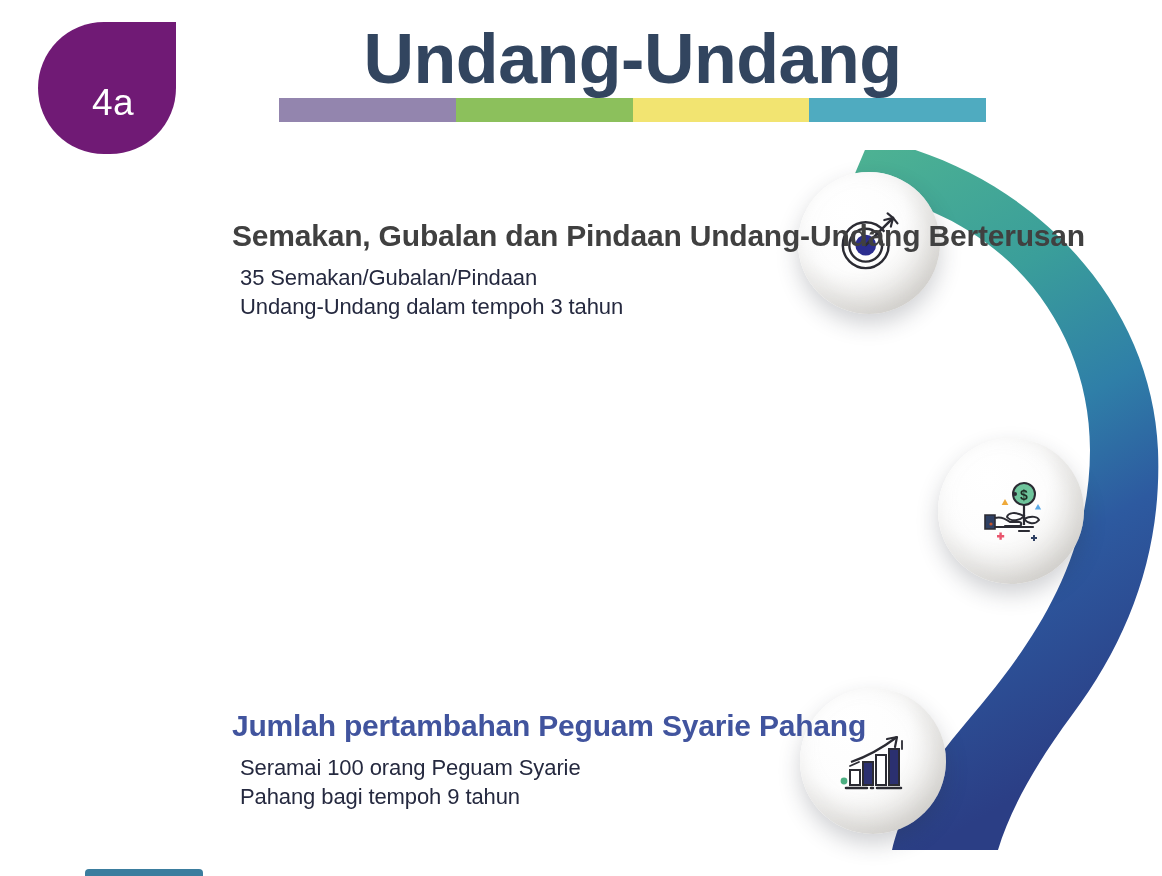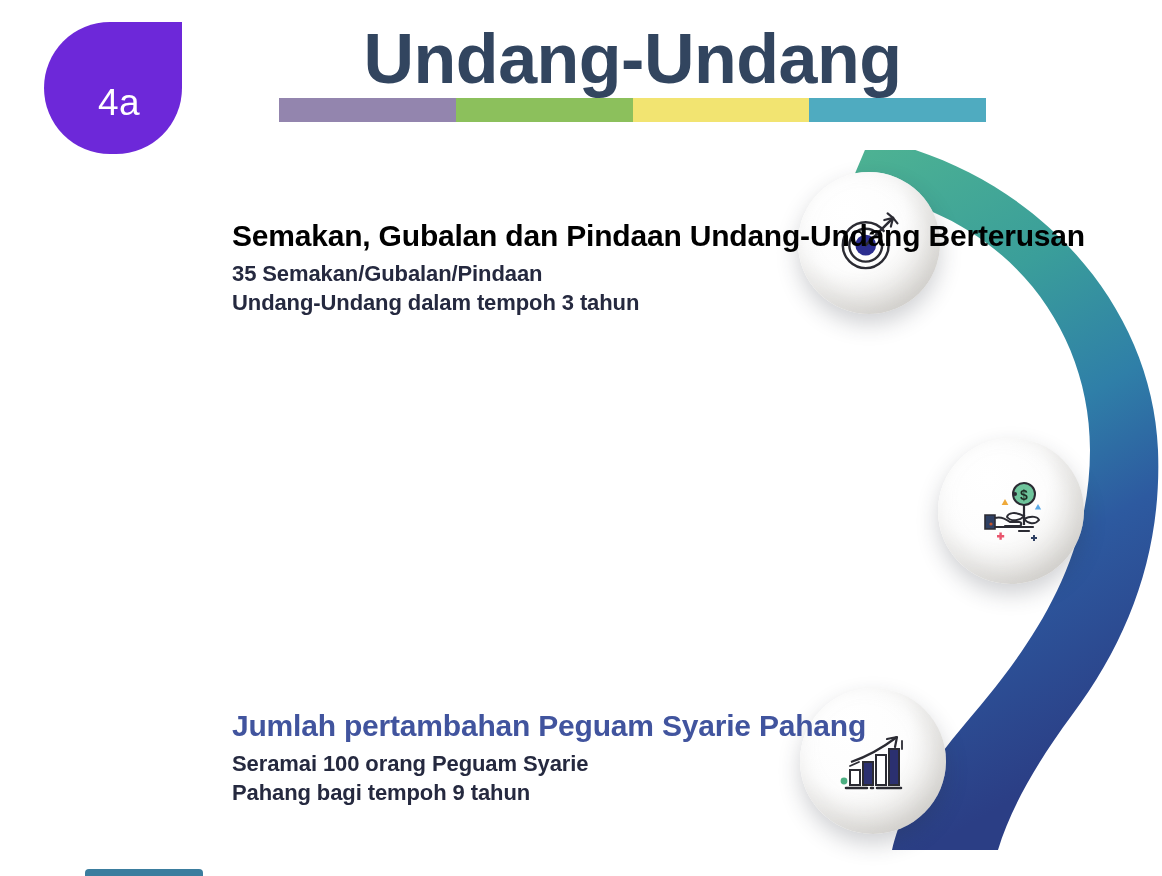--- a/index.html
+++ b/index.html
@@ -14,25 +14,25 @@
     position: relative;
     width: 1162px;
     height: 876px;
     background: #ffffff;
     overflow: hidden;
   }
 
   
   #badge {
     position: absolute;
-    left: 44px;
+    left: 38px;
     top: 22px;
     width: 138px;
     height: 132px;
-    background: #6d28d9;
+    background: #701a75;
     border-radius: 70px 0 70px 70px;
     display: flex;
     align-items: center;
     justify-content: center;
   }
   #badge-label {
     color: #ffffff;
     font-size: 37px;
     font-weight: 400;
     letter-spacing: 0.5px;
@@ -79,30 +79,30 @@
   .block { position: absolute; left: 232px; }
   .block-title {
     font-size: 30px;
     font-weight: 700;
     line-height: 1.23;
     letter-spacing: -0.2px;
     margin: 0 0 4px 0;
   }
   .block-body {
     font-size: 22px;
-    font-weight: 700;
+    font-weight: 400;
     line-height: 1.32;
     color: #25293f;
     letter-spacing: -0.1px;
-    margin: 0;
+    margin: 8px;
   }
   .block-body .ln { display: block; }
 
   #block-1 { top: 218px; }
-  #block-1 .block-title { color: #000000; }
+  #block-1 .block-title { color: #404040; }
   #block-2 { top: 450px; }
   #block-2 .block-title { color: #2e9099; }
   #block-3 { top: 708px; }
   #block-3 .block-title { color: #41549e; }
 
   
   .sphere {
     position: absolute;
     border-radius: 50%;
     background:

